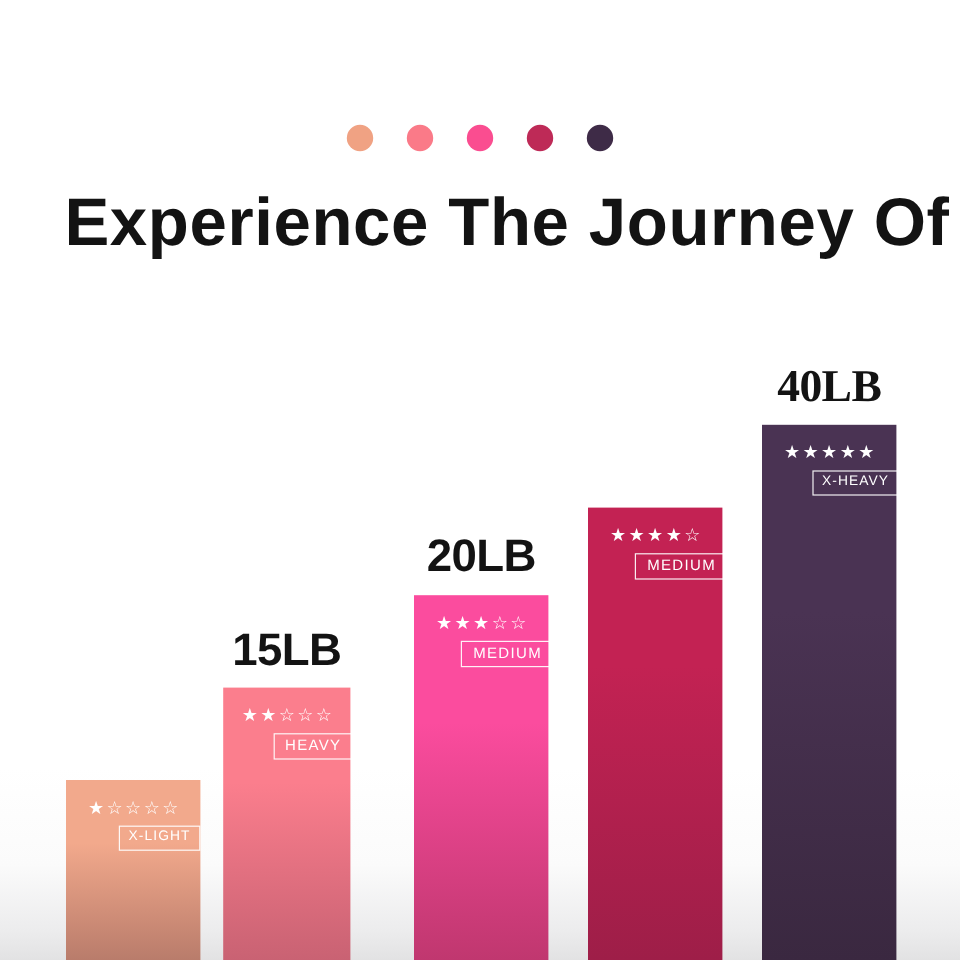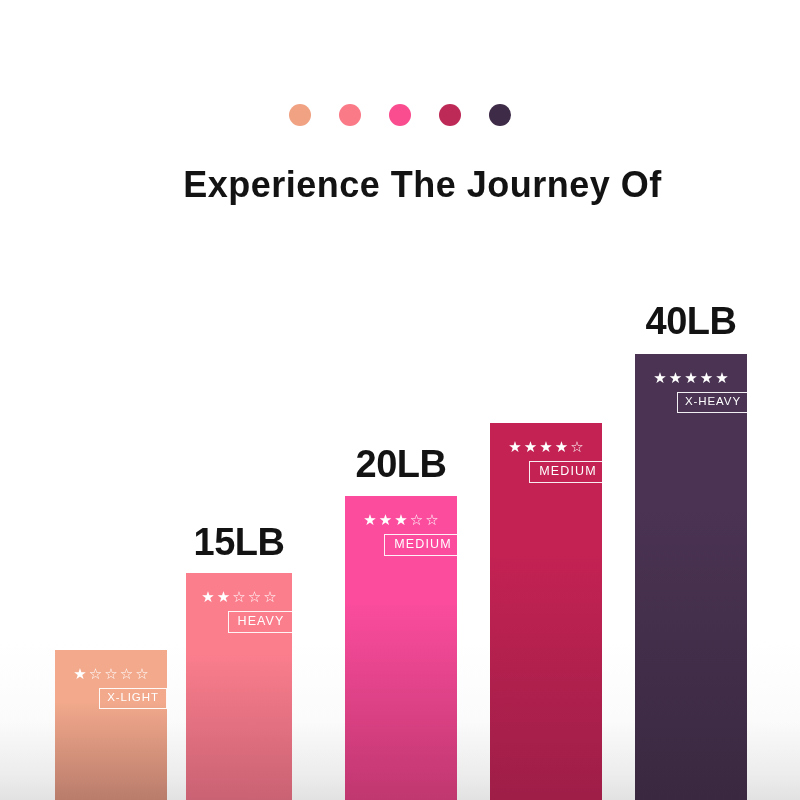--- a/index.html
+++ b/index.html
@@ -39,21 +39,21 @@
   }
 
   
   .headline {
     position:absolute;
     top:150px;
     left:0; right:0;
     text-align:center;
     color:#131313;
     font-weight:bold;
-    font-size:36px;
+    font-size:56px;
     line-height:70px;
     letter-spacing:0.5px;
     margin-left:45px;
   }
   .headline .line { display:block; white-space:nowrap; }
 
   
   .chart {
     position:absolute;
     left:0; top:0;
@@ -181,21 +181,21 @@
               <span class="star">★</span>
               <span class="star">★</span>
               <span class="star">★</span>
               <span class="star">☆</span>
             </div>
             <div class="level-badge">MEDIUM</div>
           </div>
         </div>
       </div>
       <div class="bar-group" style="left: 635px; width: 112px; height: 446px;">
-        <div class="bar-weight" style="top: -54px;">40LB</div>
+        <div class="bar-weight" style="top: -54px; font-family: Liberation Serif, serif;">40LB</div>
         <div class="bar" style="height: 446px; background: linear-gradient(rgb(74, 51, 83) 0%, rgb(74, 51, 83) 35%, rgb(58, 40, 64) 100%);">
           <div class="bar-inner">
             <div class="stars">
               <span class="star">★</span>
               <span class="star">★</span>
               <span class="star">★</span>
               <span class="star">★</span>
               <span class="star">★</span>
             </div>
             <div class="level-badge small">X-HEAVY</div>

